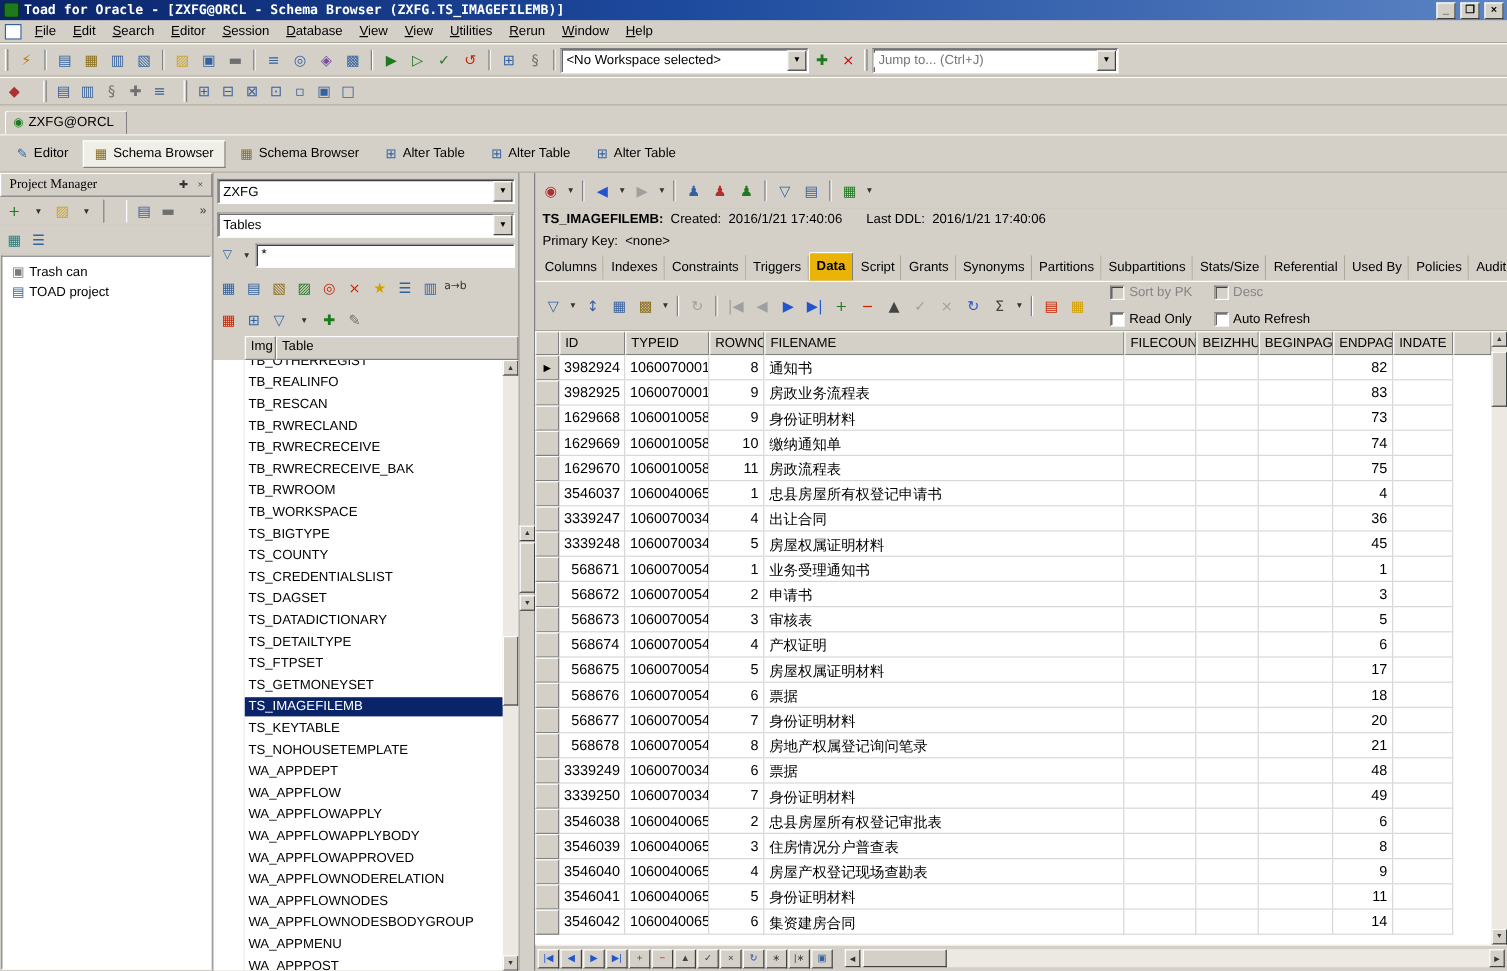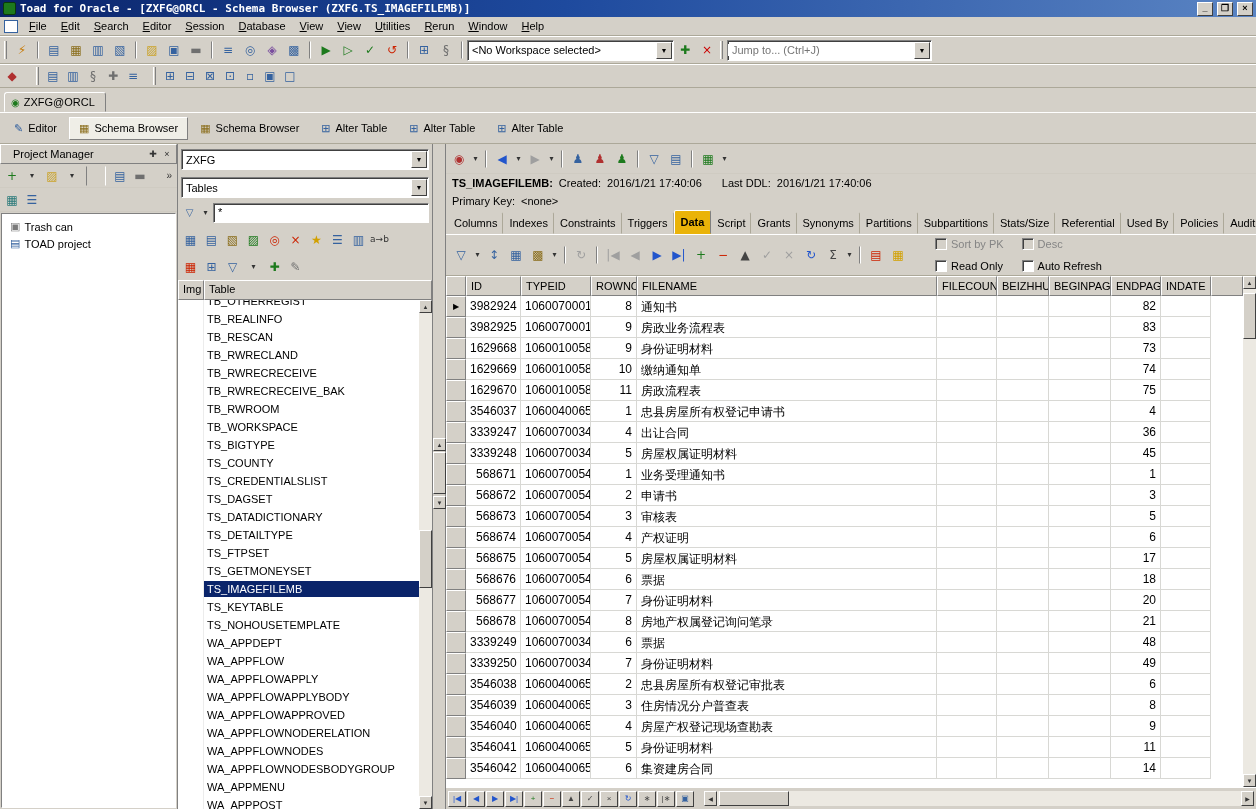--- a/index.html
+++ b/index.html
@@ -57,40 +57,40 @@
   .wtabs { height:31px; flex:0 0 31px; display:flex; align-items:center; gap:2px; padding:2px 4px; background:#d4d0c8; border-bottom:1px solid #aca899; }
   .wtab { display:flex; align-items:center; gap:5px; padding:4px 9px; border:1px solid transparent; cursor:default; }
   .wtab .glyph { font-size:11px; }
   .wtab.active { background:#efeee7; border-color:#fff #808080 #808080 #fff; }
 
   
   .main { flex:1; display:flex; min-height:0; }
 
   
   .pm { width:178px; flex:0 0 178px; display:flex; flex-direction:column; border-right:1px solid #808080; background:#d4d0c8; }
-  .pm-header { height:20px; flex:0 0 20px; display:flex; align-items:center; padding:0 2px 0 12px; border:1px solid; border-color:#fff #808080 #808080 #fff; }
+  .pm-header { height:20px; flex:0 0 20px; display:flex; align-items:center; padding:0 2px 0 7px; border:1px solid; border-color:#fff #808080 #808080 #fff;font-family:Liberation Serif, serif; }
   .pm-header .t { flex:1; }
   .pm-hbtn { width:14px; height:14px; display:flex; align-items:center; justify-content:center; font-size:9px; color:#333; }
   .pm-toolbar { height:24px; flex:0 0 24px; display:flex; align-items:center; padding:1px 2px; border-bottom:1px solid #cfcbc2; }
   .pm-toolbar .tbtn { width:20px; height:20px; }
   .pm-chev { margin-left:auto; font-size:10px; padding-right:3px; color:#333; }
   .pm-tree { flex:1; background:#fff; border:1px solid; border-color:#808080 #fff #fff #808080; margin:1px; padding:4px 2px; overflow:hidden; }
   .tree-item { display:flex; align-items:center; gap:4px; height:17px; padding-left:6px; }
   .tree-item .glyph { font-size:11px; }
 
   
   .bl { width:255px; flex:0 0 255px; display:flex; flex-direction:column; background:#d4d0c8; border-right:1px solid #808080; }
   .bl-row { padding:3px 3px 2px 3px; }
   .bl-row.schema { height:30px; flex:0 0 30px; padding-top:5px; }
   .bl-row.type { height:26px; flex:0 0 26px; }
   .bl-filter { height:26px; flex:0 0 26px; display:flex; align-items:center; gap:2px; padding:2px 3px; }
   .bl-filter .filter-input { flex:1; height:20px; background:#fff; border:1px solid; border-color:#808080 #fff #fff #808080; box-shadow:inset 1px 1px 0 #404040; padding:2px 4px; }
   .bl-toolbar { height:27px; flex:0 0 27px; display:flex; align-items:center; padding:1px 2px; }
   .bl-toolbar .tbtn { width:21px; height:21px; }
-  .bl-list-header { height:20px; flex:0 0 20px; display:flex; }
+  .bl-list-header { height:20px; flex:0 0 20px; display:flex;margin-left:26px; }
   .hcell { background:#d4d0c8; border:1px solid; border-color:#fff #808080 #808080 #fff; padding:2px 4px; font-size:11px; white-space:nowrap; overflow:hidden; }
   .bl-list-header .lh-img { width:26px; flex:0 0 26px; }
   .bl-list-header .lh-table { flex:1; }
   .bl-list { flex:1; background:#fff; position:relative; overflow:hidden; }
   .bl-list-inner { margin-top:-8px; padding-right:13px; }
   .bl-item { height:18px; display:flex; align-items:center; font-size:11px; cursor:default; }
   .bl-item .img-cell { width:26px; flex:0 0 26px; height:100%; border-right:1px solid #ececec; }
   .bl-item .name { flex:1; padding:2px 3px; white-space:nowrap; overflow:hidden; }
   .bl-item.selected .name { background:#0a246a; color:#fff; }
 
@@ -114,21 +114,21 @@
   .detail { flex:1; display:flex; flex-direction:column; min-width:0; background:#d4d0c8; }
   .dt-toolbar { height:30px; flex:0 0 30px; display:flex; align-items:center; padding:2px 2px; border-bottom:1px solid #cfcbc2; }
   .info-line { height:18px; flex:0 0 18px; display:flex; align-items:center; gap:6px; padding:0 6px; white-space:nowrap; overflow:hidden; }
   .info-line .obj { font-weight:bold; }
   .pk-line { height:17px; flex:0 0 17px; display:flex; align-items:center; gap:6px; padding:0 6px; }
   .dtabs { height:26px; flex:0 0 26px; display:flex; align-items:flex-end; padding:0 2px; border-bottom:1px solid #fff; }
   .dtab { padding:4px 5px; border:1px solid; border-color:#d4d0c8 #aca899 transparent #d4d0c8; border-radius:2px 2px 0 0; white-space:nowrap; cursor:default; }
   .dtab.active { background:#eab308; border-color:#fff #808080 transparent #fff; font-weight:bold; padding:5px 6px; }
 
   .data-toolbar { height:41px; flex:0 0 41px; display:flex; align-items:center; padding:0 4px; border-bottom:1px solid #aca899; }
-  .opt-grid { display:grid; grid-template-columns:auto auto; gap:10px 18px; margin-left:26px; }
+  .opt-grid { display:grid; grid-template-columns:auto auto; gap:10px 18px; margin-left:16px; }
   .opt { display:flex; align-items:center; gap:4px; cursor:default; }
   .opt .cb { width:12px; height:12px; background:#fff; border:1px solid; border-color:#808080 #fff #fff #808080; box-shadow:inset 1px 1px 0 #404040; }
   .opt.disabled { color:#858585; }
   .opt.disabled .cb { background:#d4d0c8; }
 
   
   .grid-wrap { flex:1; position:relative; display:flex; flex-direction:column; min-height:0; padding-right:13px; background:#fff; }
   .grid-header { height:20px; flex:0 0 20px; display:flex; background:#86efac; }
   .grid-header .hc { background:#d4d0c8; border:1px solid; border-color:#fff #808080 #808080 #fff; padding:3px 4px; font-size:11px; white-space:nowrap; overflow:hidden; }
   .grid-body { flex:1; overflow:hidden; background:#fff; }

